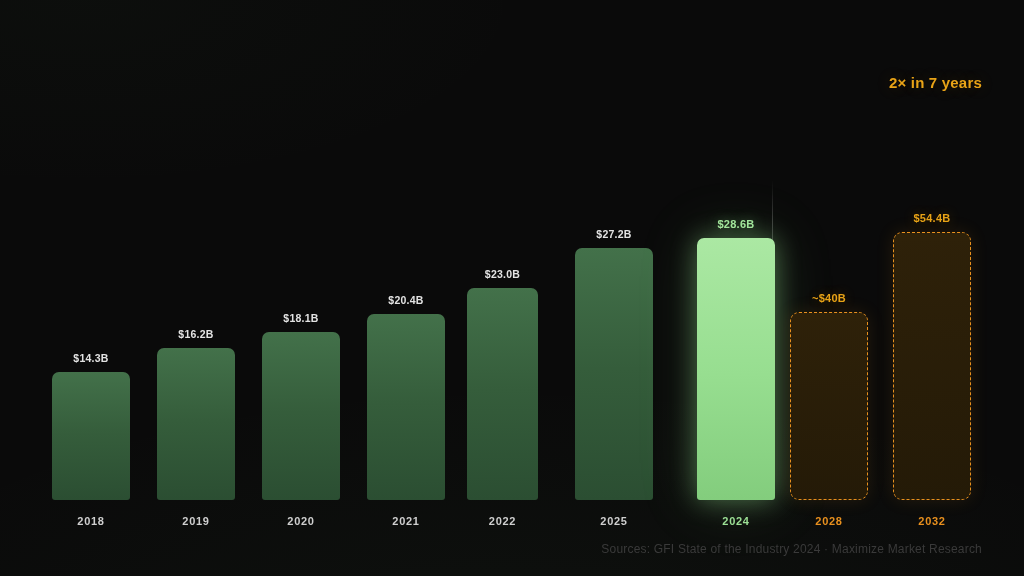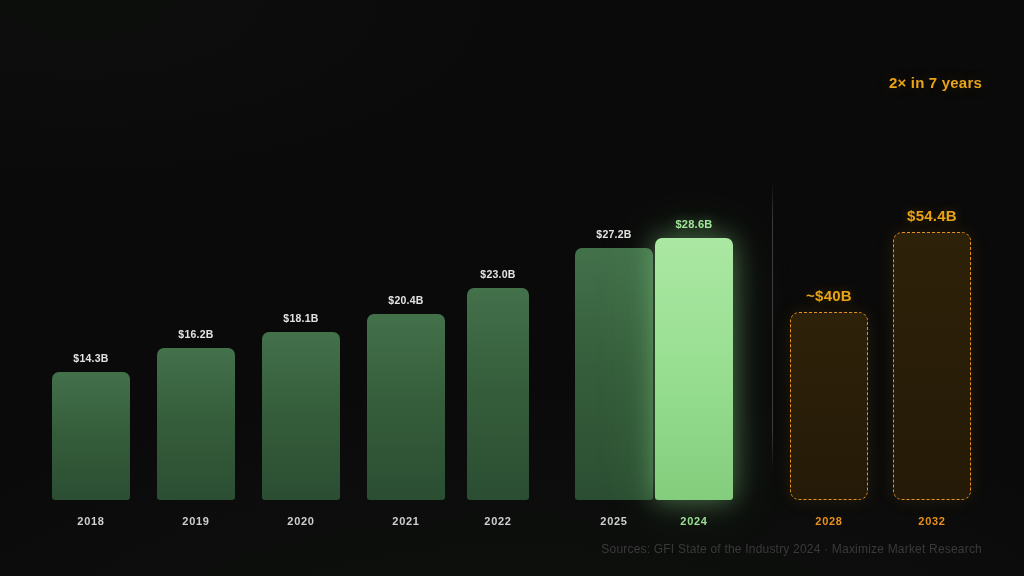--- a/index.html
+++ b/index.html
@@ -124,21 +124,21 @@
     letter-spacing: 0.25px;
     white-space: nowrap;
   }
   .bar-group.highlight .bar-value {
     color: #a5e79e;
     font-size: 11px;
     text-shadow: 0 0 14px rgba(150,225,145,0.45);
   }
   .bar-group.forecast .bar-value {
     color: #e8a317;
-    font-size: 15px;
+    font-size: 11px;
     text-shadow: 0 0 12px rgba(232,163,23,0.28);
   }
 
   .bar-label {
     position: absolute;
     left: 0;
     width: 100%;
     top: 100%;
     margin-top: 15px;
     text-align: center;
@@ -184,31 +184,31 @@
         <div class="bar-group" style="left: 262px; width: 78px; height: 168px;">
           <div class="bar-value" style="bottom: 176px;">$18.1B</div>
           <div class="bar" style="height: 168px;"></div>
           <div class="bar-label">2020</div>
         </div>
         <div class="bar-group" style="left: 367px; width: 78px; height: 186px; margin-top: 32px;">
           <div class="bar-value" style="bottom: 194px;">$20.4B</div>
           <div class="bar" style="height: 186px;"></div>
           <div class="bar-label">2021</div>
         </div>
-        <div class="bar-group" style="left: 467px; width: 62px; height: 212px;">
+        <div class="bar-group" style="left: 467px; width: 71px; height: 212px;">
           <div class="bar-value" style="bottom: 220px;">$23.0B</div>
           <div class="bar" style="height: 212px;"></div>
           <div class="bar-label">2022</div>
         </div>
         <div class="bar-group" style="left: 575px; width: 78px; height: 252px;">
           <div class="bar-value" style="bottom: 260px;">$27.2B</div>
           <div class="bar" style="height: 252px;"></div>
           <div class="bar-label">2025</div>
         </div>
-        <div class="bar-group highlight" style="left: 655px; width: 78px; height: 284px;">
+        <div class="bar-group highlight" style="left: 697px; width: 78px; height: 284px;">
           <div class="bar-value" style="bottom: 270px;">$28.6B</div>
           <div class="bar" style="height: 262px;"></div>
           <div class="bar-label">2024</div>
         </div>
         <div class="bar-group forecast" style="left: 790px; width: 78px; height: 188px;">
           <div class="bar-value" style="bottom: 196px;">~$40B</div>
           <div class="bar" style="height: 188px;"></div>
           <div class="bar-label">2028</div>
         </div>
         <div class="bar-group forecast" style="left: 893px; width: 78px; height: 268px;">

